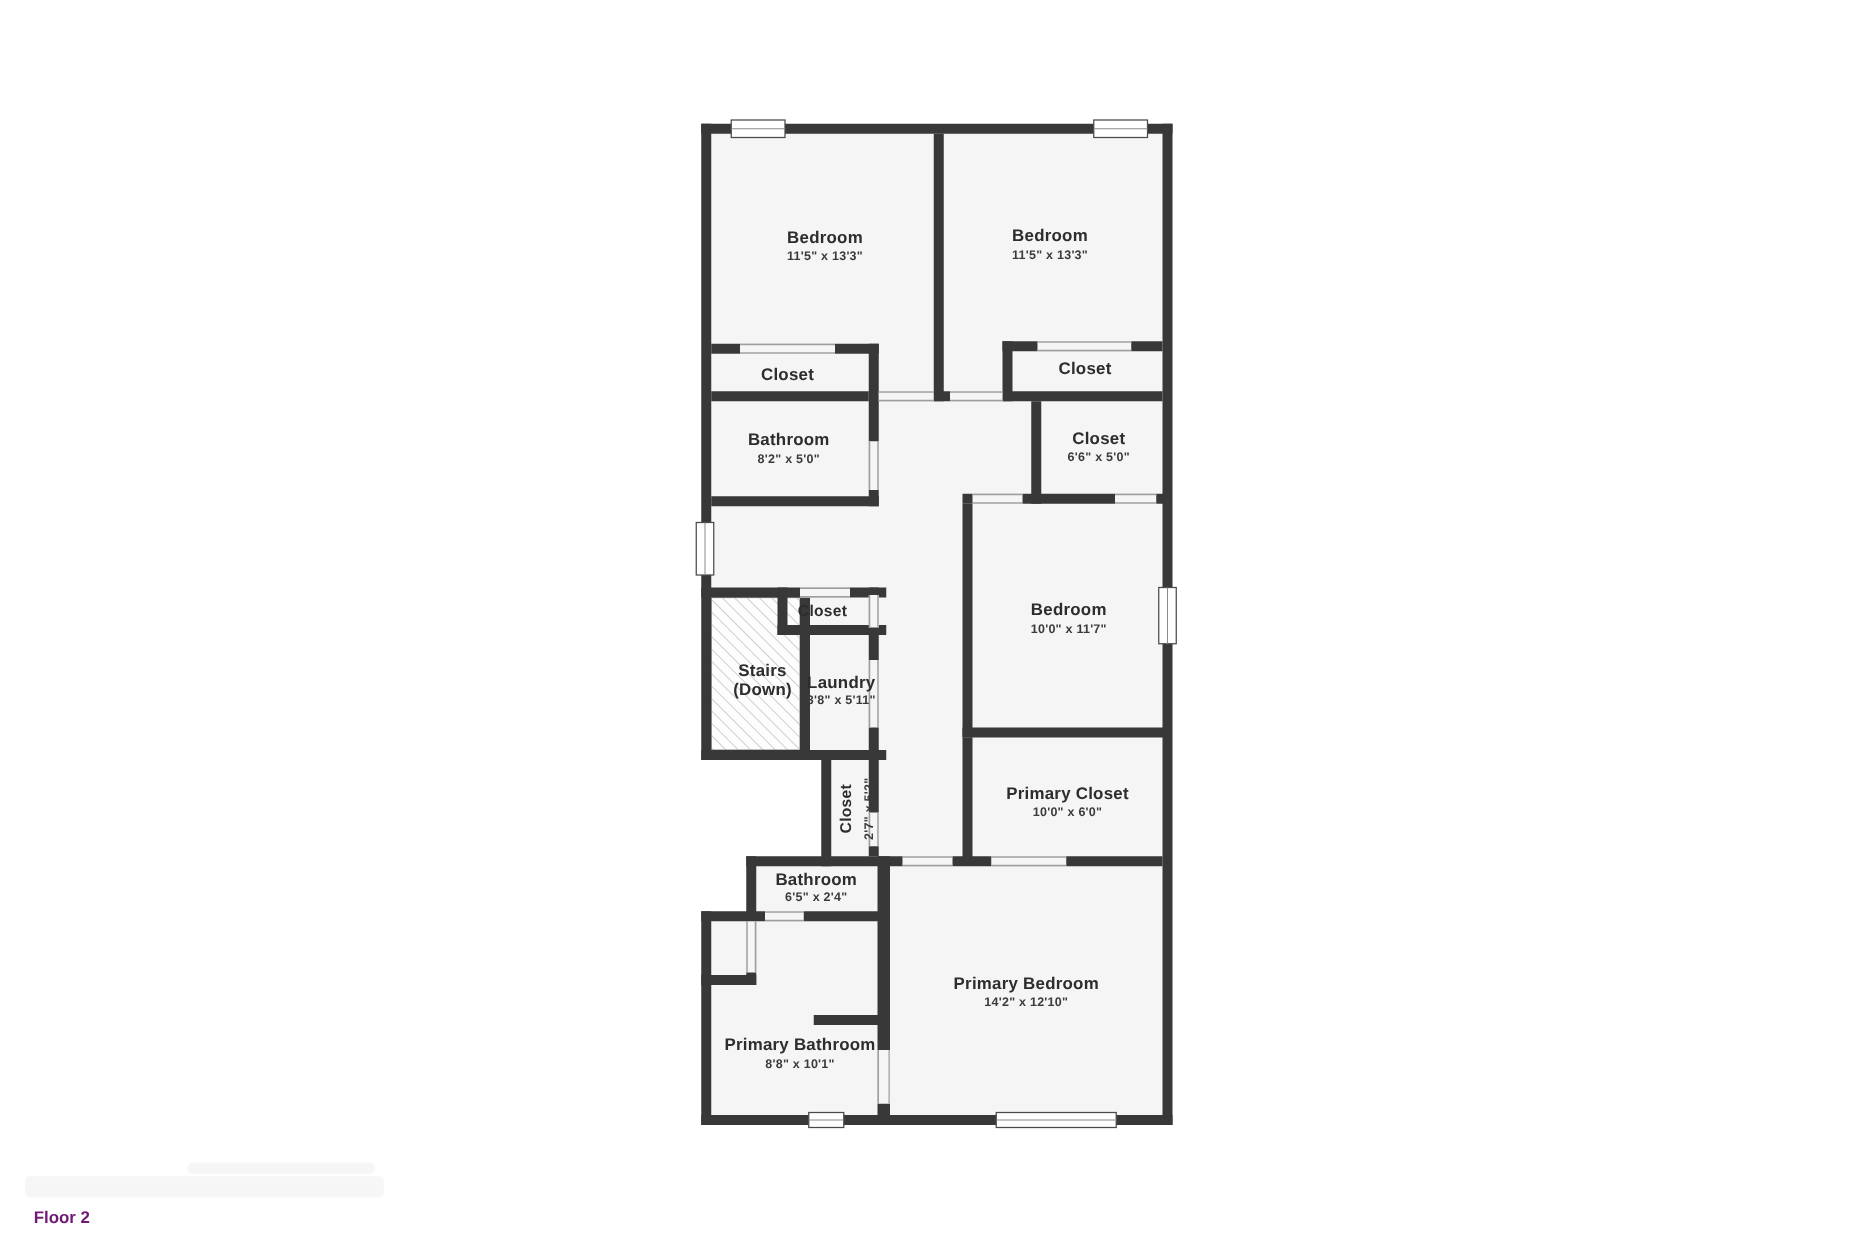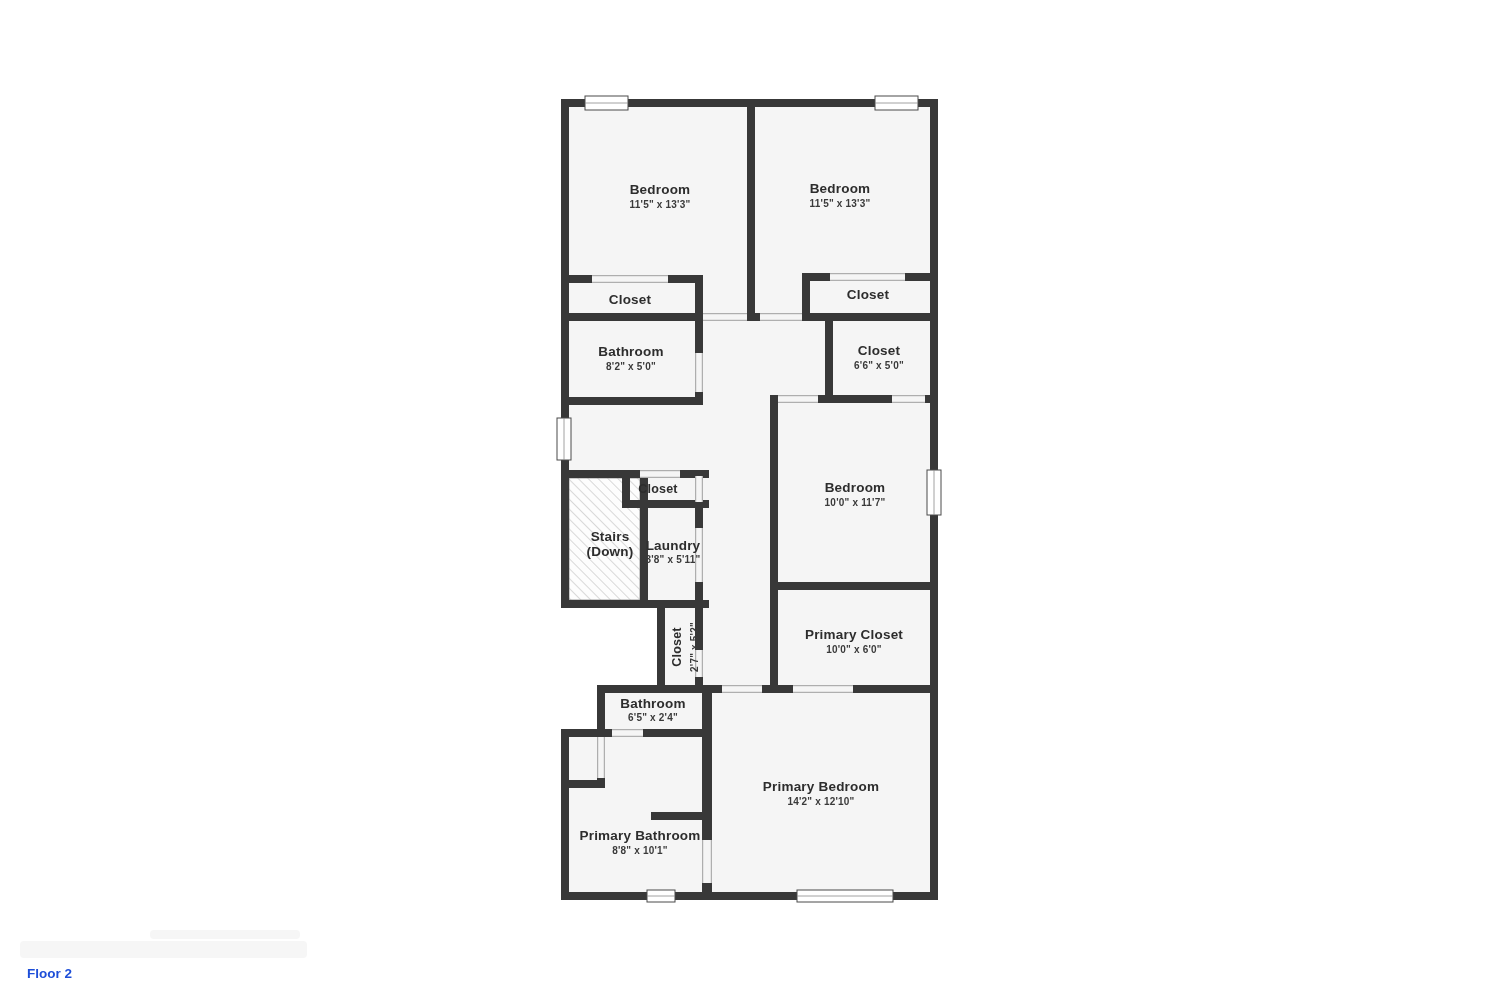--- a/index.html
+++ b/index.html
@@ -16,21 +16,21 @@
     font-family:"Liberation Sans","DejaVu Sans",sans-serif;
     font-size:13.5px;font-weight:600;fill:#2d2d2d;letter-spacing:.2px;
   }
   .room-name.small{font-size:12.5px;}
   .room-dims{
     font-family:"Liberation Sans","DejaVu Sans",sans-serif;
     font-size:10px;font-weight:600;fill:#3a3a3a;letter-spacing:.2px;
   }
   .floor-label{
     position:absolute;left:27px;top:966px;
-    font-size:13.5px;font-weight:700;color:#1d4ed8;
+    font-size:13.5px;font-weight:700;color:#701a75;
   }
   .disclaimer{
     position:absolute;left:0;top:973px;width:1420px;
     text-align:center;font-size:10px;font-weight:700;color:#4a4a4a;
   }
   .watermark{
     position:absolute;background:#f6f6f6;border-radius:4px;
   }
   .wm-1{left:150px;top:930px;width:150px;height:9px;}
   .wm-2{left:20px;top:941px;width:287px;height:17px;}

